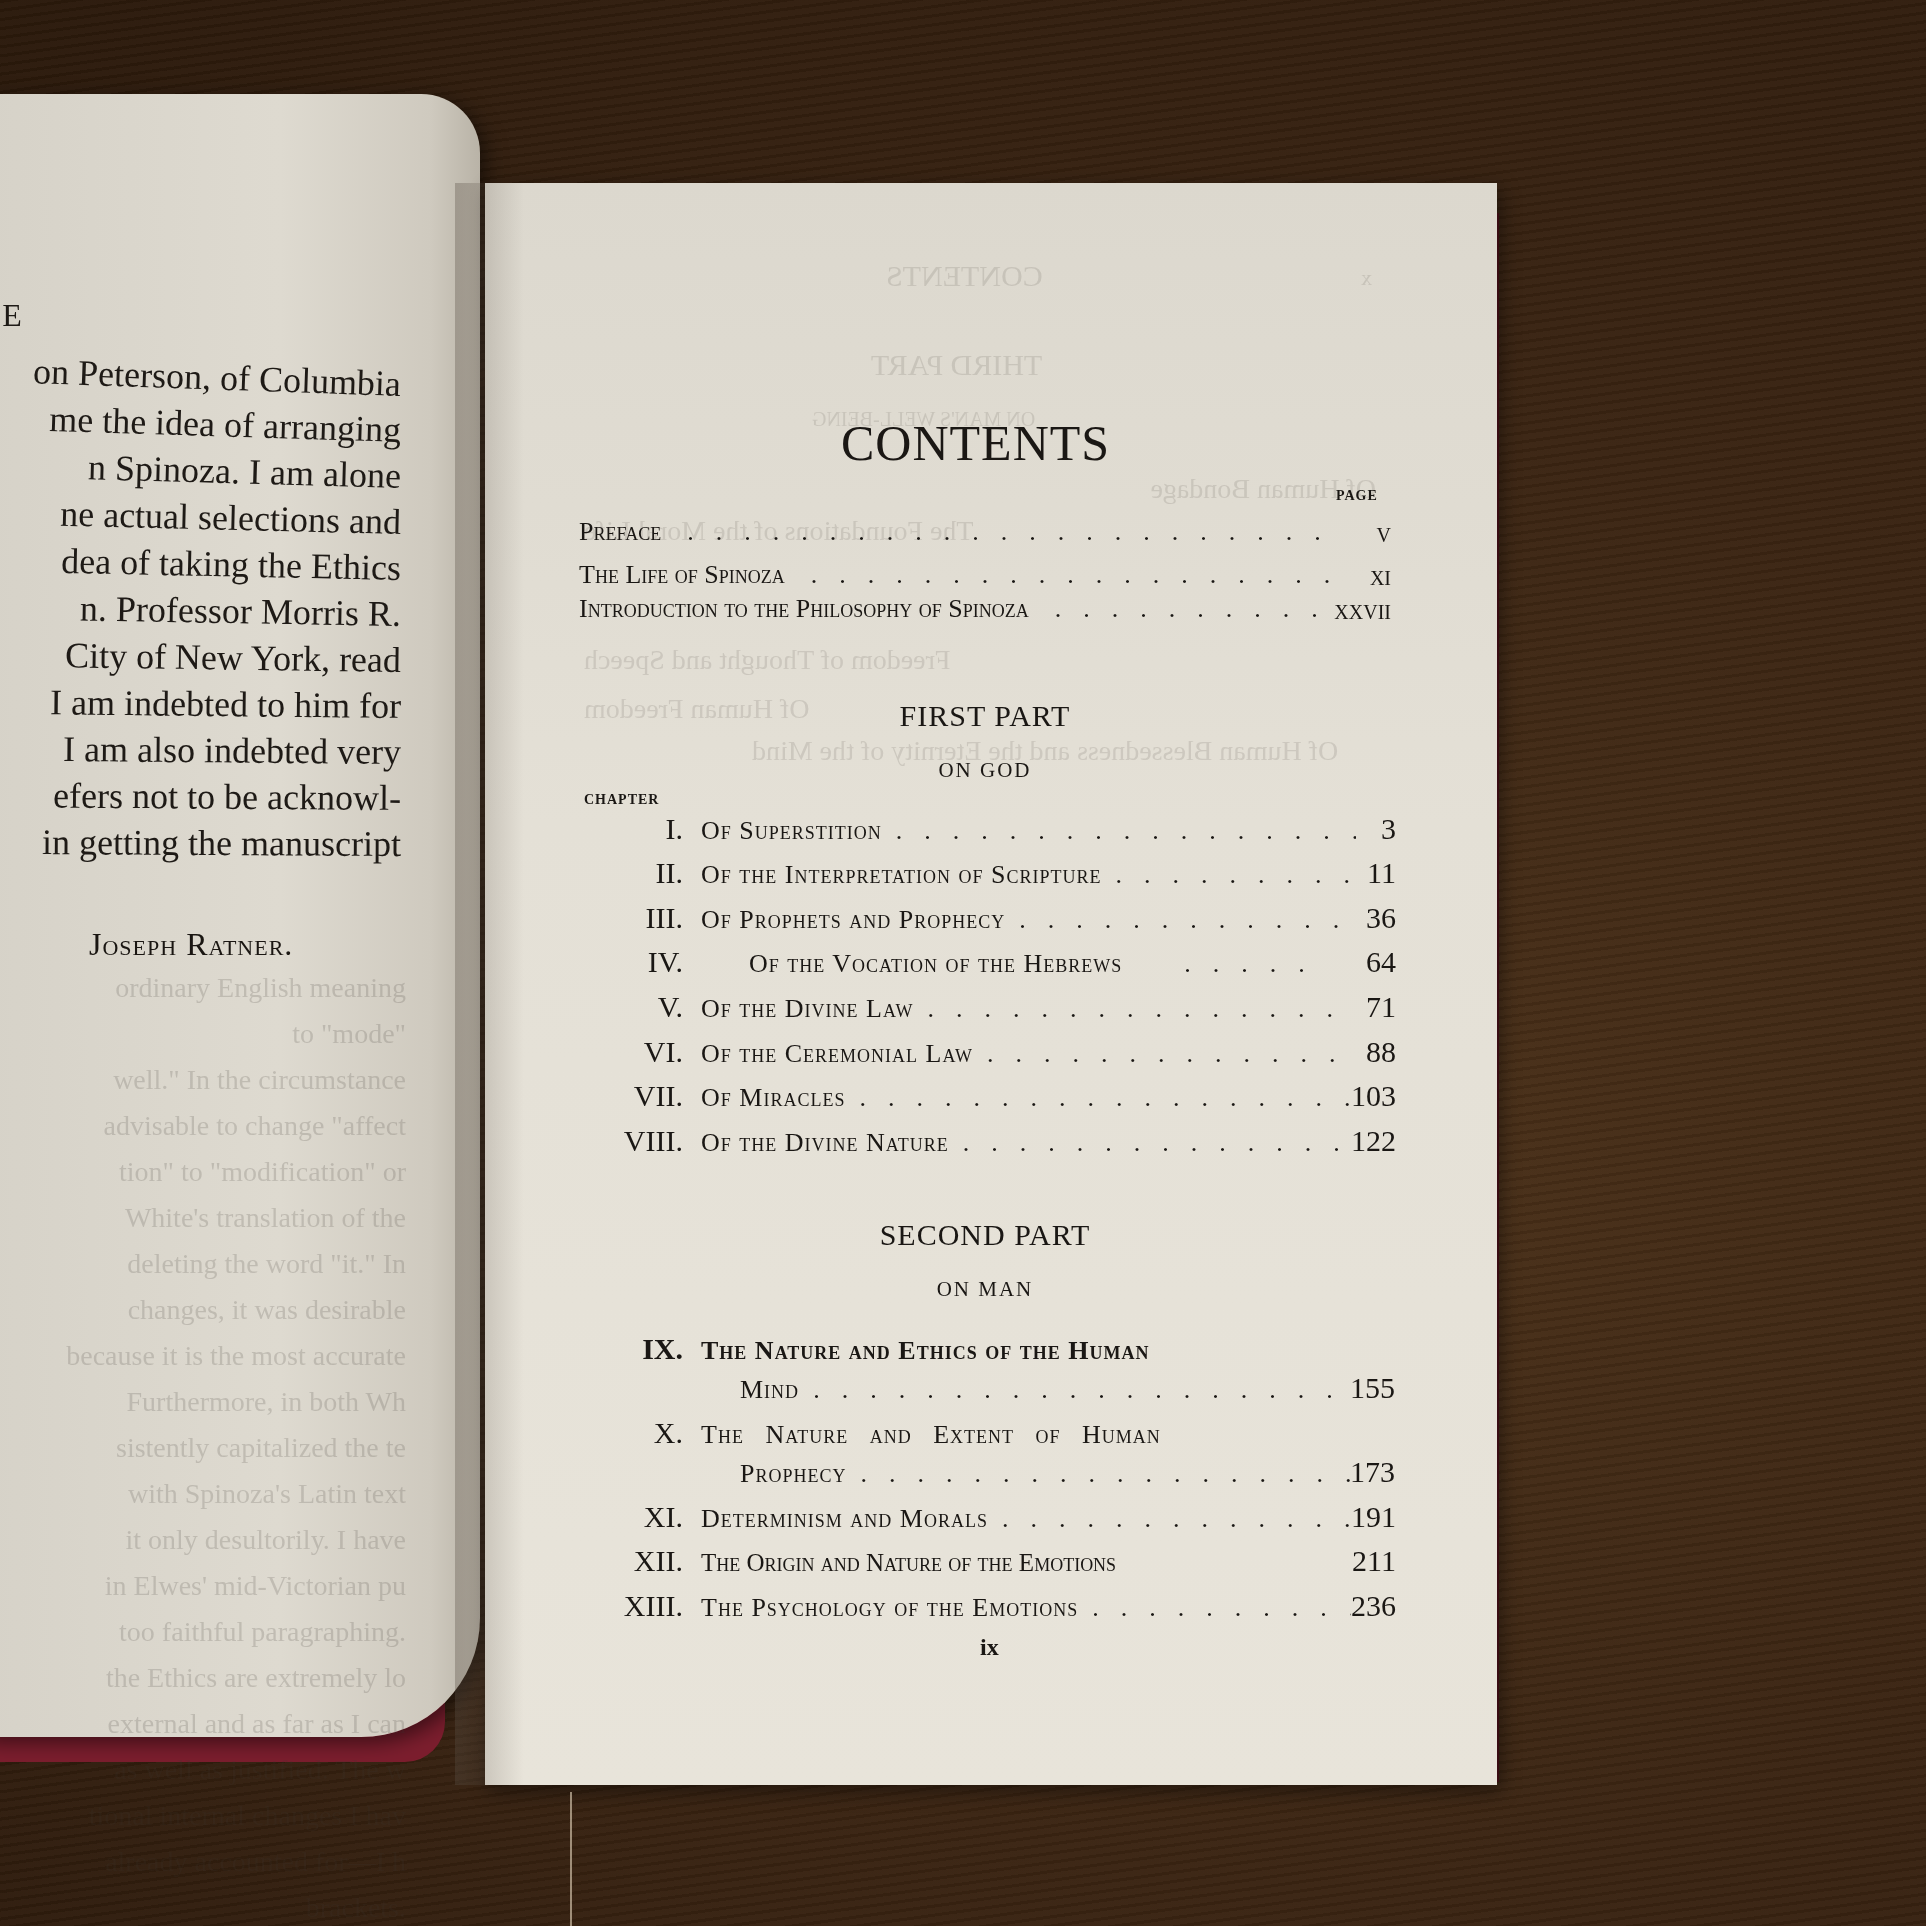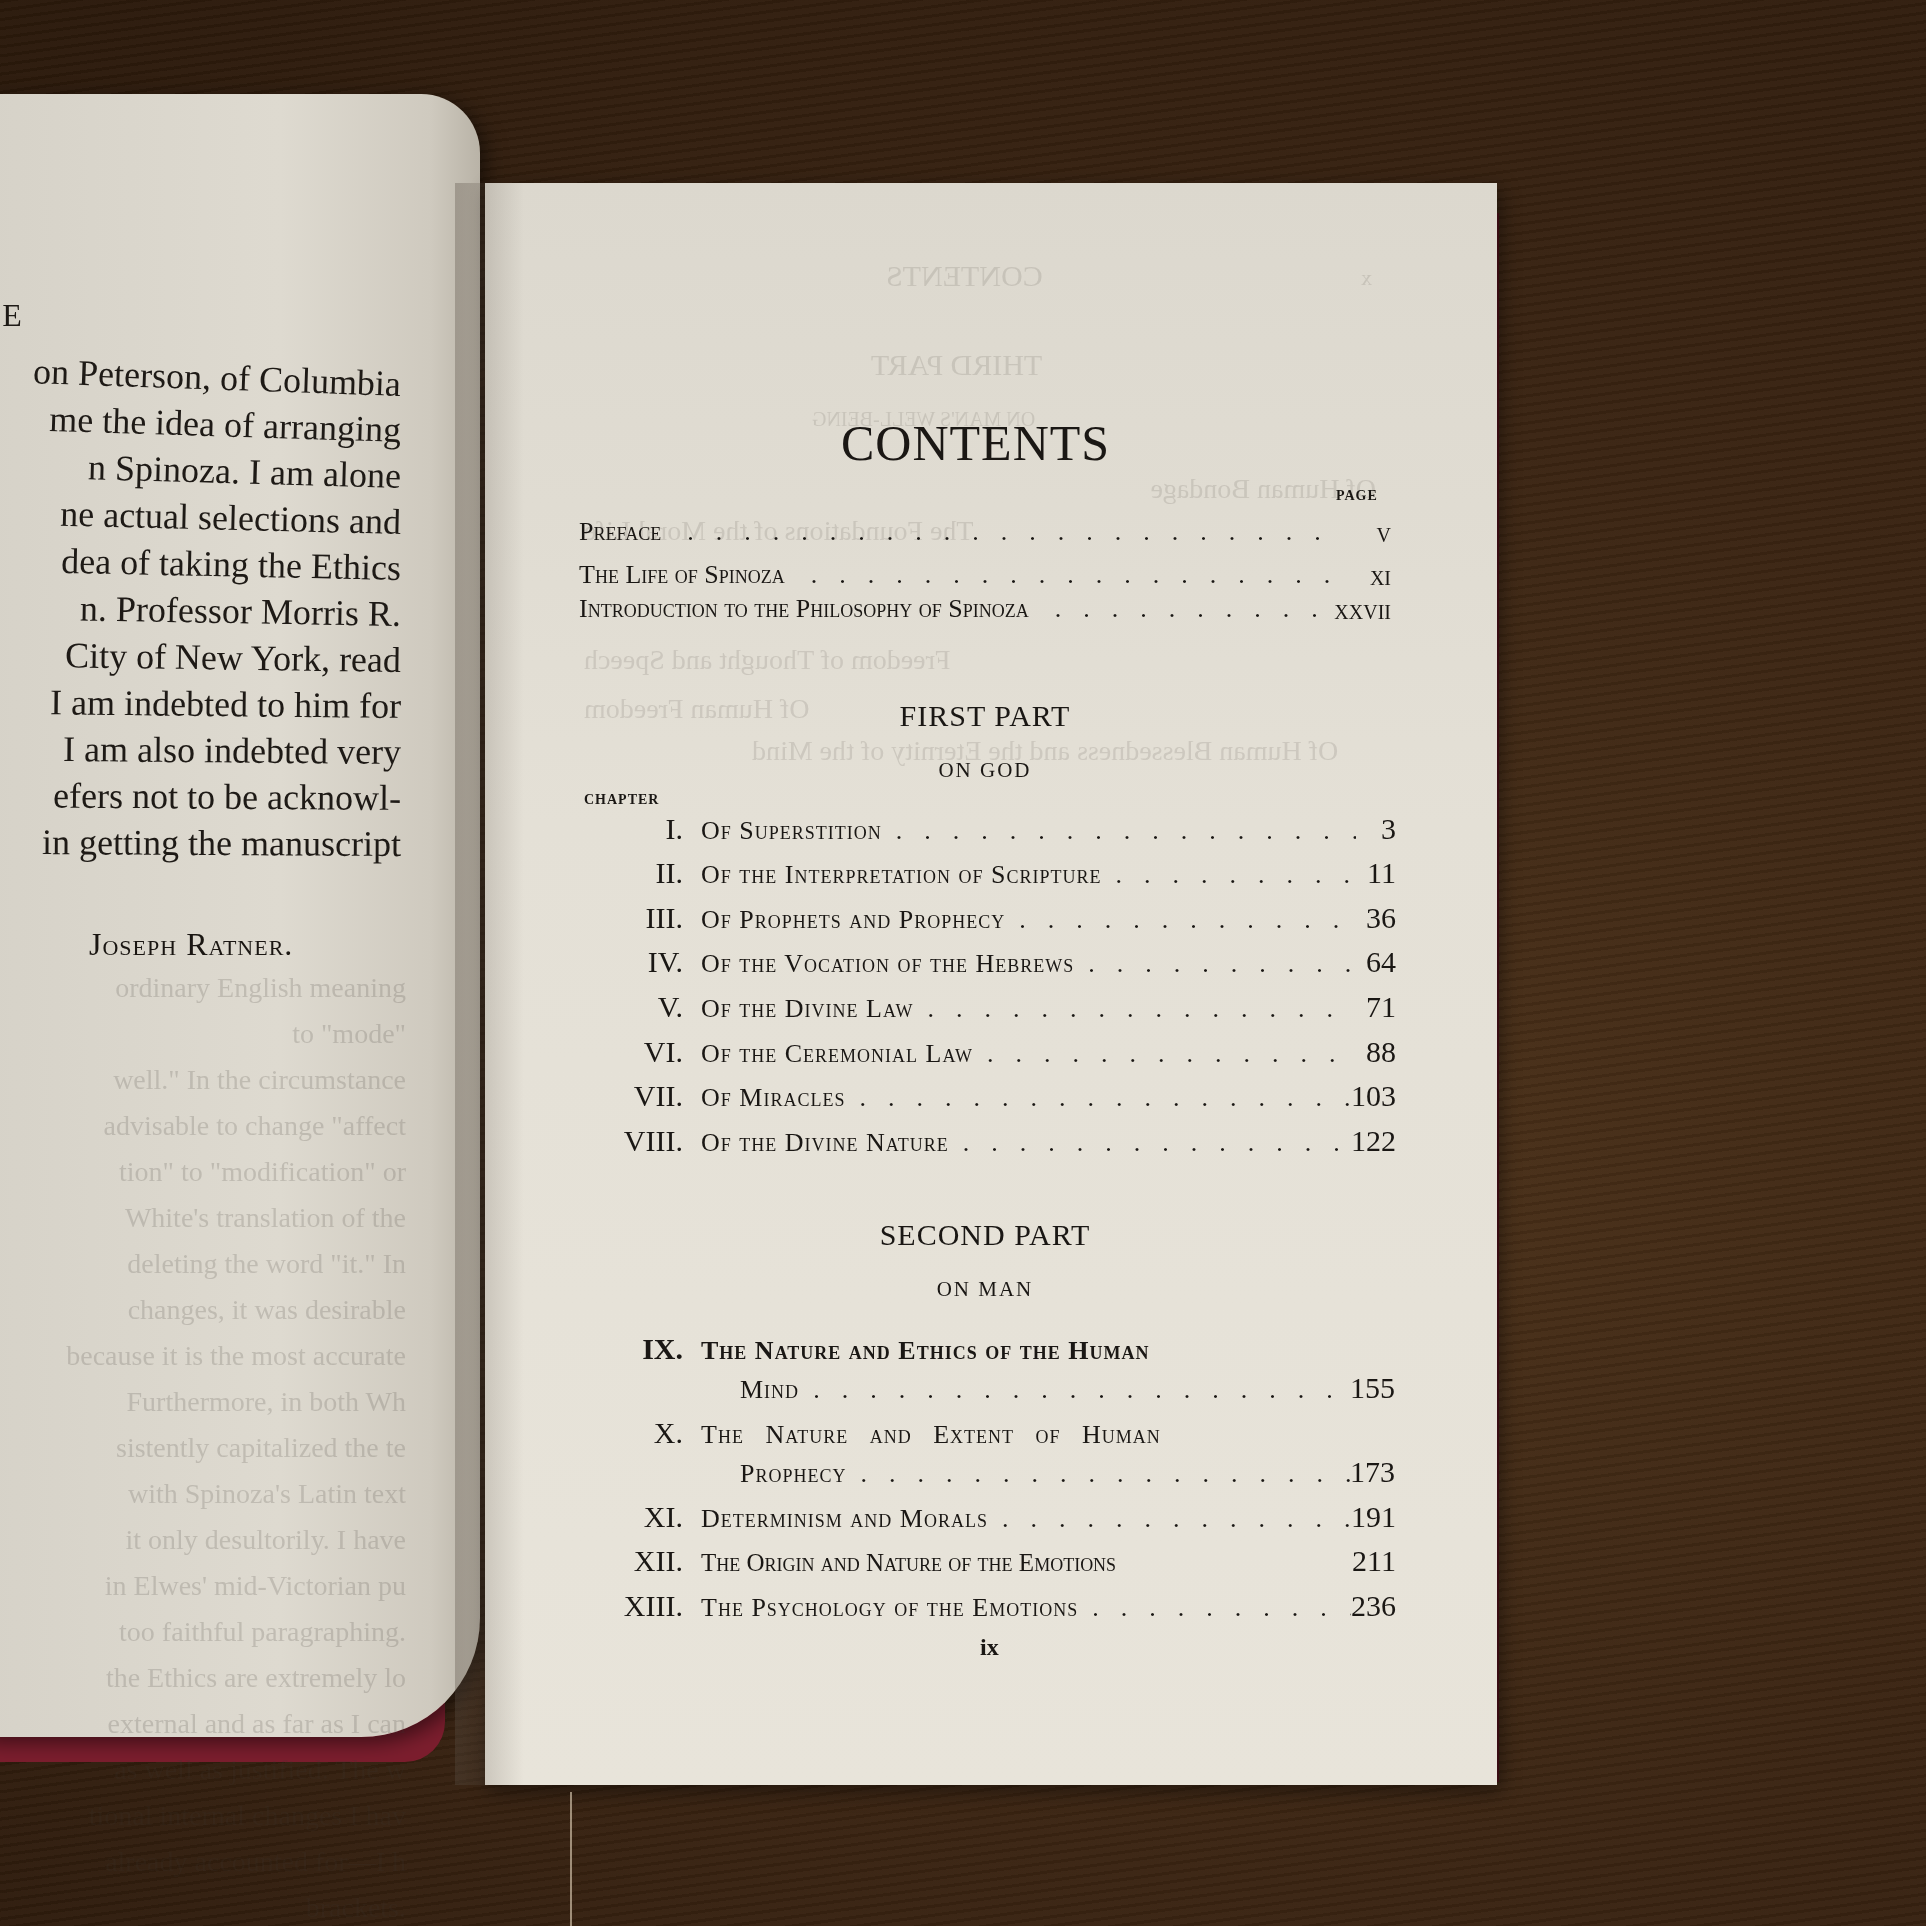--- a/index.html
+++ b/index.html
@@ -168,21 +168,21 @@
     <span class="ch-title">Of the Interpretation of Scripture</span>
     <span class="dots">..............................</span>
     <span class="pg">11</span>
   </div>
   <div class="ch-row" style="top:901px;">
     <span class="ch-num">III.</span>
     <span class="ch-title">Of Prophets and Prophecy</span>
     <span class="dots">..............................</span>
     <span class="pg">36</span>
   </div>
-  <div class="ch-row" style="top:945px;">
+  <div class="ch-row" style="top:945px;gap:48px;">
     <span class="ch-num">IV.</span>
     <span class="ch-title">Of the Vocation of the Hebrews</span>
     <span class="dots">..............................</span>
     <span class="pg">64</span>
   </div>
   <div class="ch-row" style="top:990px;">
     <span class="ch-num">V.</span>
     <span class="ch-title">Of the Divine Law</span>
     <span class="dots">..............................</span>
     <span class="pg">71</span>

